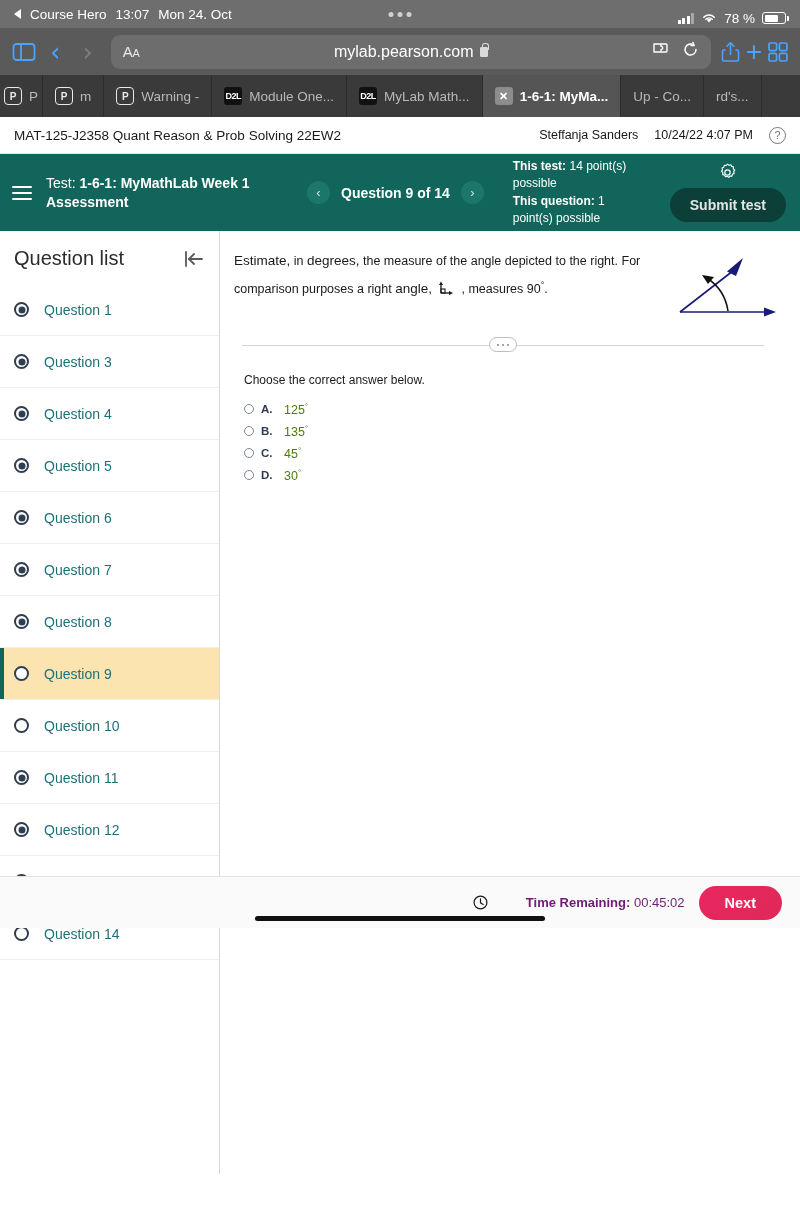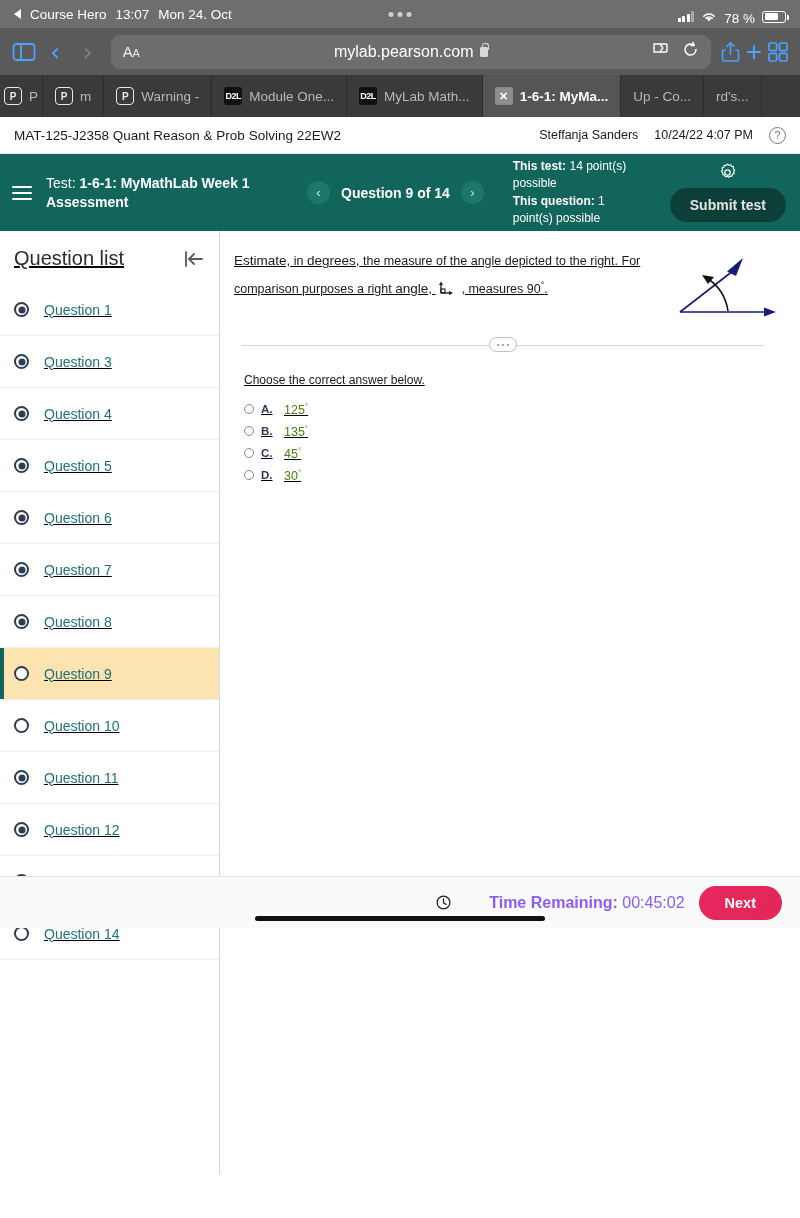--- a/index.html
+++ b/index.html
@@ -20,21 +20,21 @@
   .sb-left { display:flex; align-items:center; gap:9px; }
   .sb-back-tri {
     width:0;height:0;border-top:5px solid transparent;border-bottom:5px solid transparent;
     border-right:7px solid #fff; display:inline-block;
   }
   .sb-app { font-size:13.5px; }
   .sb-time { font-size:13.5px; }
   .sb-date { font-size:13.5px; }
   .sb-dots { position:absolute; left:50%; transform:translateX(-50%); display:flex; gap:4px; }
   .sb-dots i { width:5px;height:5px;border-radius:50%;background:#cfcfcf;display:block; }
-  .sb-right { margin-left:auto; display:flex; gap:7px;margin-top:8px; }
+  .sb-right { margin-left:auto; display:flex; align-items:center; gap:7px;margin-top:8px; }
   .bars { display:flex; align-items:flex-end; gap:1.5px; height:11px; }
   .bars span { width:3px; background:#fff; border-radius:.5px; }
   .bars span:nth-child(1){height:4px;} .bars span:nth-child(2){height:6px;}
   .bars span:nth-child(3){height:8px;} .bars span:nth-child(4){height:11px;background:#a8a8a8;}
   .battery { width:24px;height:12px;border:1.5px solid #fff;border-radius:3px;position:relative;padding:1.5px; }
   .battery::after{content:"";position:absolute;right:-3.5px;top:3px;width:2px;height:5px;background:#fff;border-radius:0 1px 1px 0;}
   .battery i { display:block;height:100%;width:72%;background:#fff;border-radius:1px; }
 
   
   .toolbar {
@@ -108,21 +108,21 @@
   .points b { font-weight:bold; }
   .hdr-right { display:flex; flex-direction:column; align-items:center; gap:6px; margin-left:22px; }
   .gear { width:19px;height:19px; cursor:pointer; }
   .submit-btn {
     background:#0c3f38; color:#e5e5e5; border:none; border-radius:20px;
     padding:9px 20px; font-size:14px; font-weight:bold; cursor:pointer;
     font-family:"Liberation Sans",sans-serif;
   }
 
   
-  .content { display:flex; height:943px;text-decoration:underline; }
+  .content { display:flex; height:943px; }
 
   
   .qlist { width:220px; border-right:1px solid #d8d8d8; background:#fff; overflow:hidden; }
   .qlist-head {
     display:flex; align-items:center; padding:16px 14px 14px 14px;
   }
   .qlist-title { font-size:20px; color:#2b2b2b; }
   .collapse-ico { margin-left:auto; cursor:pointer; display:flex; align-items:center; }
   .q-item {
     display:flex; align-items:center; gap:15px; height:52px; padding:0 14px;
@@ -165,21 +165,21 @@
   .c-value { font-size:12.5px; color:#4d7c0f; }
   .c-value sup { font-size:8px; }
 
   
   .bottombar {
     position:absolute; left:0; right:0; bottom:0; height:52px; background:#fafafa;
     border-top:1px solid #e2e2e2; display:flex; align-items:center; justify-content:flex-end;
     padding:0 18px; gap:14px;
   }
   .clock-ico { width:15px;height:15px; }
-  .time-text { font-size:16px; color:#8b5cf6;margin-left:24px; }
+  .time-text { font-size:13px; color:#701a75;margin-left:24px; }
   .time-text b { font-weight:bold; }
   .next-btn {
     background:linear-gradient(135deg,#e8275f,#e02858); color:#fff; border:none;
     border-radius:18px; padding:9px 26px; font-size:14.5px; font-weight:bold; cursor:pointer;
     font-family:"Liberation Sans",sans-serif;
   }
   .home-indicator {
     position:absolute; left:50%; transform:translateX(-50%); bottom:7px;
     width:290px; height:5px; border-radius:3px; background:#111;
   }

